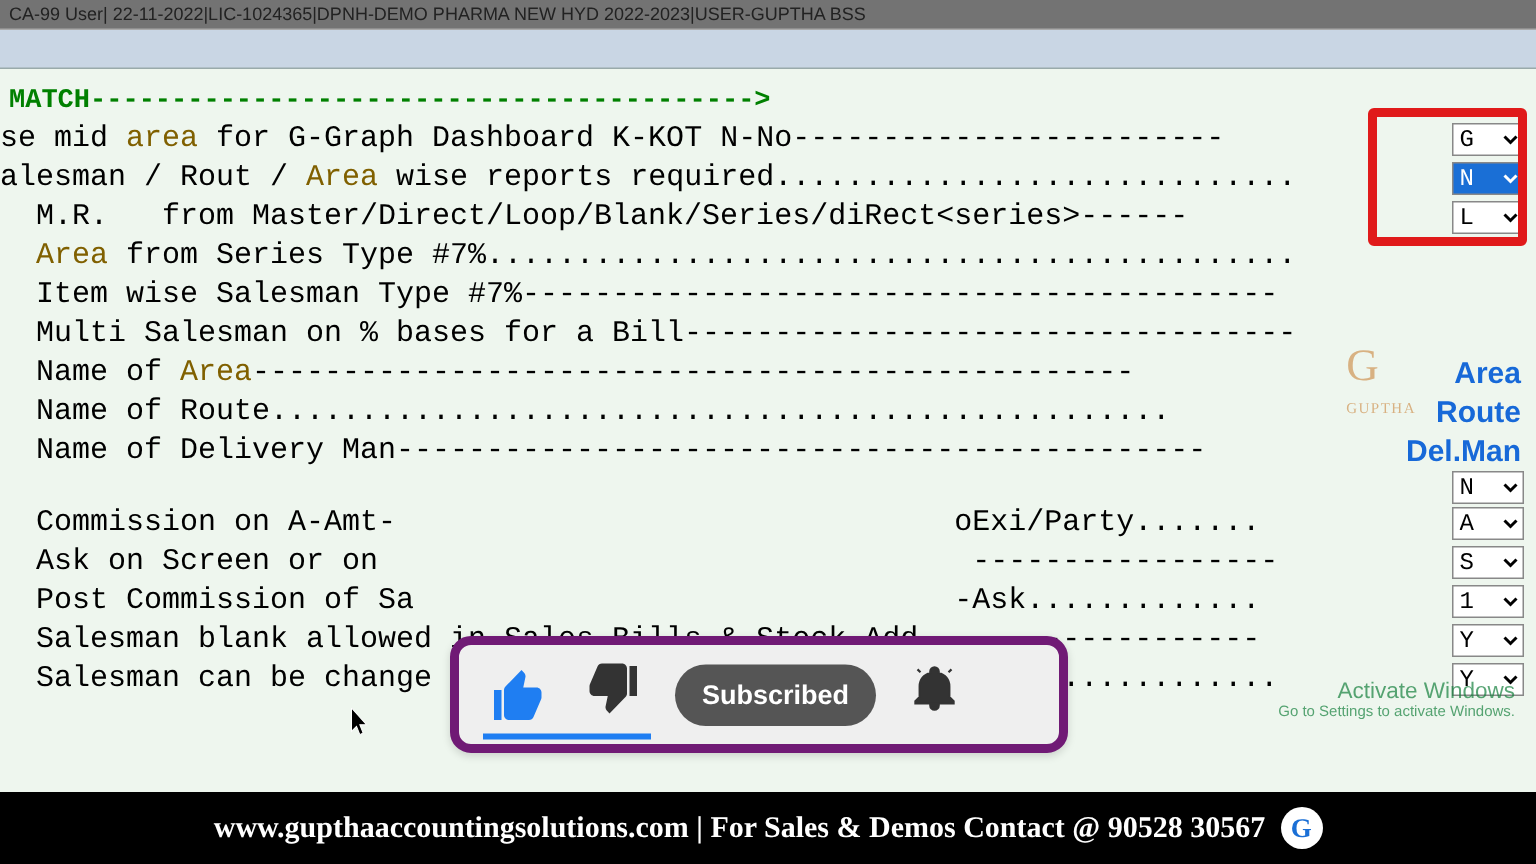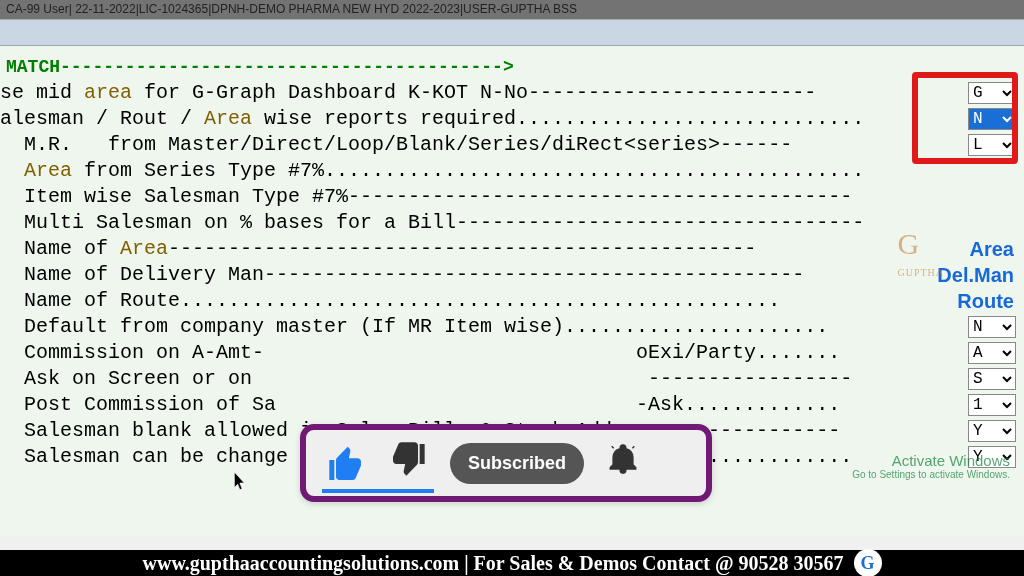--- a/index.html
+++ b/index.html
@@ -138,21 +138,21 @@
     font-size: 15px;
     text-align: right;
     opacity: 0.7;
     line-height: 1.1;
   }
   .activate .sm { font-size: 10px; margin-left: 24px; }
   .footer {
     position: absolute;
     left: 0; bottom: 0;
     width: 1024px;
-    height: 26px;
+    height: 48px;
     background: #000;
     color: #fff;
     font-family: Georgia, serif;
     font-size: 20px;
     font-weight: bold;
     display: flex;
     align-items: center;
     justify-content: center;
     gap: 10px;
   }
@@ -199,30 +199,30 @@
     <span class="row-text">  </span><span class="row-text kw-olive">Area</span><span class="row-text"> from Series Type #7%.............................................</span>
   </div>
   <div class="row"><span class="row-text">  Item wise Salesman Type #7%------------------------------------------</span></div>
   <div class="row"><span class="row-text">  Multi Salesman on % bases for a Bill----------------------------------</span></div>
 
   <div class="row">
     <span class="row-text">  Name of </span><span class="row-text kw-olive">Area</span><span class="row-text">-------------------------------------------------</span><span class="row-spacer"></span>
     <span class="end-label">Area</span>
   </div>
   <div class="row">
+    <span class="row-text">  Name of Route..................................................</span><span class="row-spacer"></span>
+    <span class="end-label">Route</span>
+  </div>
+  <div class="row">
     <span class="row-text">  Name of Delivery Man---------------------------------------------</span><span class="row-spacer"></span>
     <span class="end-label">Del.Man</span>
   </div>
-  <div class="row">
-    <span class="row-text">  Name of Route..................................................</span><span class="row-spacer"></span>
-    <span class="end-label">Route</span>
-  </div>
-
-  <div class="row">
-    <span class="row-text">  Default from company master (If MR Item wise)......................</span><span class="row-spacer"></span>
+
+  <div class="row">
+    <span class="row-spacer"></span>
     <select class="select-box"><option>N</option></select>
   </div>
 
   <div class="row">
     <span class="row-text">  Commission on A-Amt-                               oExi/Party.......</span><span class="row-spacer"></span>
     <select class="select-box"><option>A</option></select>
   </div>
   <div class="row">
     <span class="row-text">  Ask on Screen or on                                 -----------------</span><span class="row-spacer"></span>
     <select class="select-box"><option>S</option></select>

